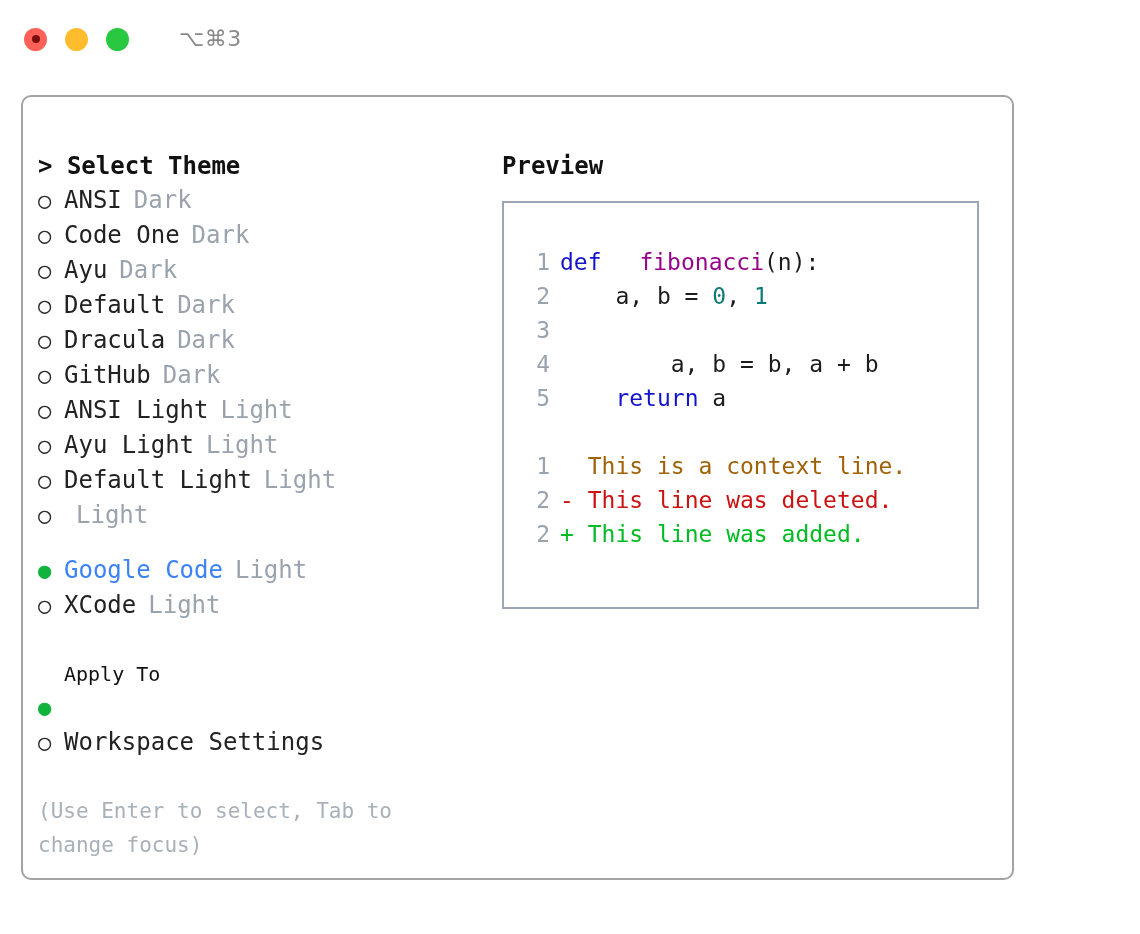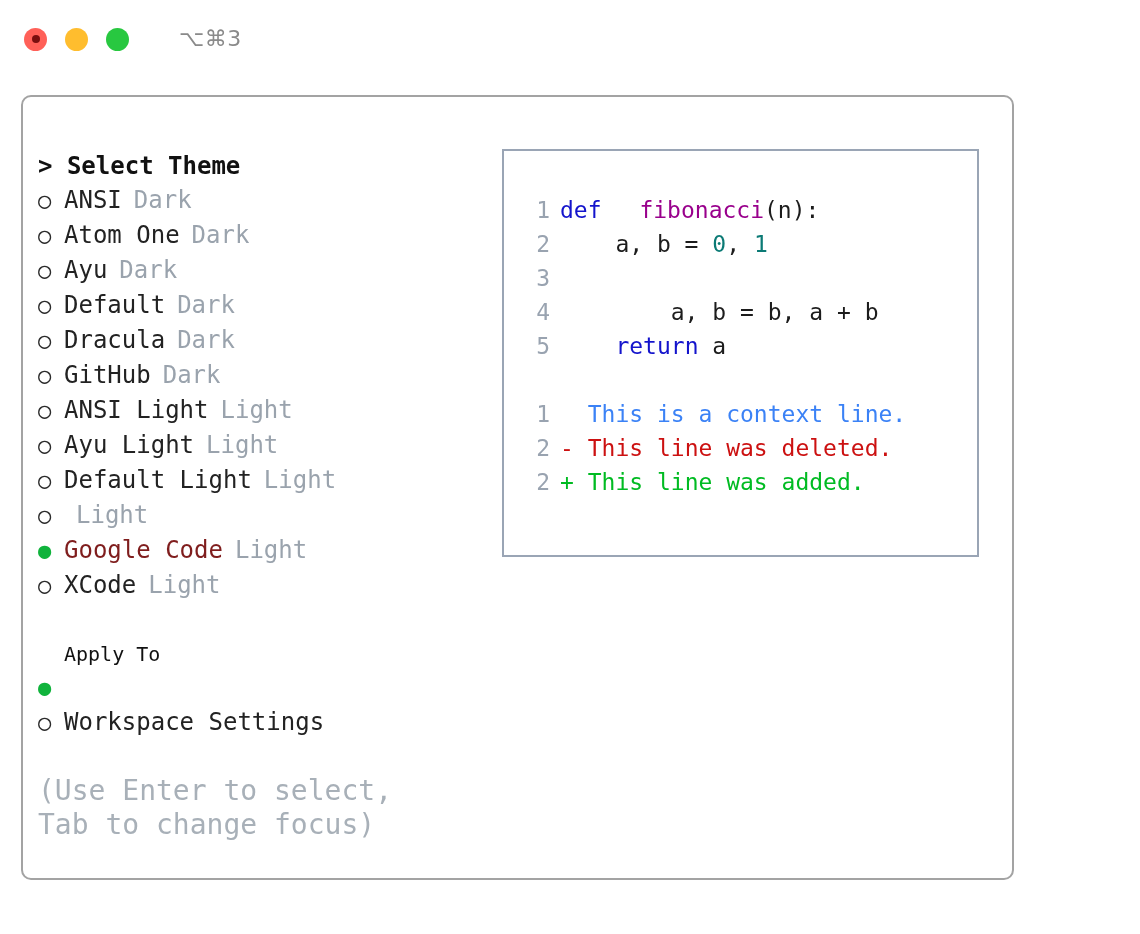--- a/index.html
+++ b/index.html
@@ -124,40 +124,41 @@
     color: #2b2b2b;
     line-height: 34px;
   }
   .opt-marker.selected {
     color: #10b33c;
   }
   .opt-label {
     color: #222222;
   }
   .opt-row.is-selected .opt-label {
-    color: #7f1d1d;
+    color: #3b82f6;
+    margin-top: 20px;
   }
   .opt-variant {
     color: #9aa3ad;
     margin-left: 12px;
   }
 
   .section-gap { height: 34px; }
 
   .sub-heading {
     font-size: 20px;
     color: #111111;
     line-height: 34px;
     padding-left: 26px;
     white-space: pre;
   }
 
   #hint-text {
     margin-top: 34px;
-    font-size: 28px;
+    font-size: 21px;
     color: #a8b0b8;
     line-height: 34px;
     width: 410px;
   }
 
   
   #preview-column {
     position: absolute;
     left: 479px;
     top: 52px;
@@ -196,21 +197,21 @@
     margin-right: 10px;
   }
   .code-text { color: #1c1c1c; }
 
   .tok-kw   { color: #1414cc; }
   .tok-fn   { color: #99008c; margin-left: 24px; }
   .tok-num  { color: #0b7a75; }
   .tok-plain{ color: #1c1c1c; }
 
   .diff-gap { height: 34px; }
-  .diff-ctx { color: #3b82f6; }
+  .diff-ctx { color: #a16207; }
   .diff-del { color: #cc1111; }
   .diff-add { color: #00bb22; }
 </style>
 </head>
 <body>
 
 <div id="app-window">
 
   <div id="title-bar">
     <div class="traffic-lights">
@@ -222,21 +223,21 @@
   </div>
 
   <div id="main-panel">
     <div class="panel-inner">
 
       <div id="theme-column">
         <div class="col-heading">&gt; Select Theme</div>
 
         <div id="theme-options">
             <div class="opt-row"><span class="opt-marker">○</span><span class="opt-label">ANSI</span><span class="opt-variant">Dark</span></div>
-            <div class="opt-row"><span class="opt-marker">○</span><span class="opt-label">Atom One</span><span class="opt-variant">Dark</span></div>
+            <div class="opt-row"><span class="opt-marker">○</span><span class="opt-label">Code One</span><span class="opt-variant">Dark</span></div>
             <div class="opt-row"><span class="opt-marker">○</span><span class="opt-label">Ayu</span><span class="opt-variant">Dark</span></div>
             <div class="opt-row"><span class="opt-marker">○</span><span class="opt-label">Default</span><span class="opt-variant">Dark</span></div>
             <div class="opt-row"><span class="opt-marker">○</span><span class="opt-label">Dracula</span><span class="opt-variant">Dark</span></div>
             <div class="opt-row"><span class="opt-marker">○</span><span class="opt-label">GitHub</span><span class="opt-variant">Dark</span></div>
             <div class="opt-row"><span class="opt-marker">○</span><span class="opt-label">ANSI Light</span><span class="opt-variant">Light</span></div>
             <div class="opt-row"><span class="opt-marker">○</span><span class="opt-label">Ayu Light</span><span class="opt-variant">Light</span></div>
             <div class="opt-row"><span class="opt-marker">○</span><span class="opt-label">Default Light</span><span class="opt-variant">Light</span></div>
             <div class="opt-row"><span class="opt-marker">○</span><span class="opt-variant">Light</span></div>
             <div class="opt-row is-selected"><span class="opt-marker selected">●</span><span class="opt-label">Google Code</span><span class="opt-variant">Light</span></div>
             <div class="opt-row"><span class="opt-marker">○</span><span class="opt-label">XCode</span><span class="opt-variant">Light</span></div>
@@ -248,20 +249,21 @@
 
         <div id="apply-options">
             <div class="opt-row is-selected"><span class="opt-marker selected">●</span></div>
             <div class="opt-row"><span class="opt-marker">○</span><span class="opt-label">Workspace Settings</span></div>
           </div>
 
         <div id="hint-text">(Use Enter to select, Tab to change focus)</div>
       </div>
 
       <div id="preview-column">
+        <div id="preview-heading">Preview</div>
         <div id="preview-box">
           <div id="preview-code">
               <div class="code-line"><span class="ln">1</span><span class="code-text"><span class="tok-kw">def </span><span class="tok-fn">fibonacci</span><span class="tok-plain">(n):</span></span></div>
               <div class="code-line"><span class="ln">2</span><span class="code-text"><span class="tok-plain">    a, b = </span><span class="tok-num">0</span><span class="tok-plain">, </span><span class="tok-num">1</span></span></div>
               <div class="code-line"><span class="ln">3</span></div>
               <div class="code-line"><span class="ln">4</span><span class="code-text"><span class="tok-plain">        a, b = b, a + b</span></span></div>
               <div class="code-line"><span class="ln">5</span><span class="code-text"><span class="tok-plain">    </span><span class="tok-kw">return</span><span class="tok-plain"> a</span></span></div>
             </div>
           <div class="diff-gap"></div>
           <div id="preview-diff">

